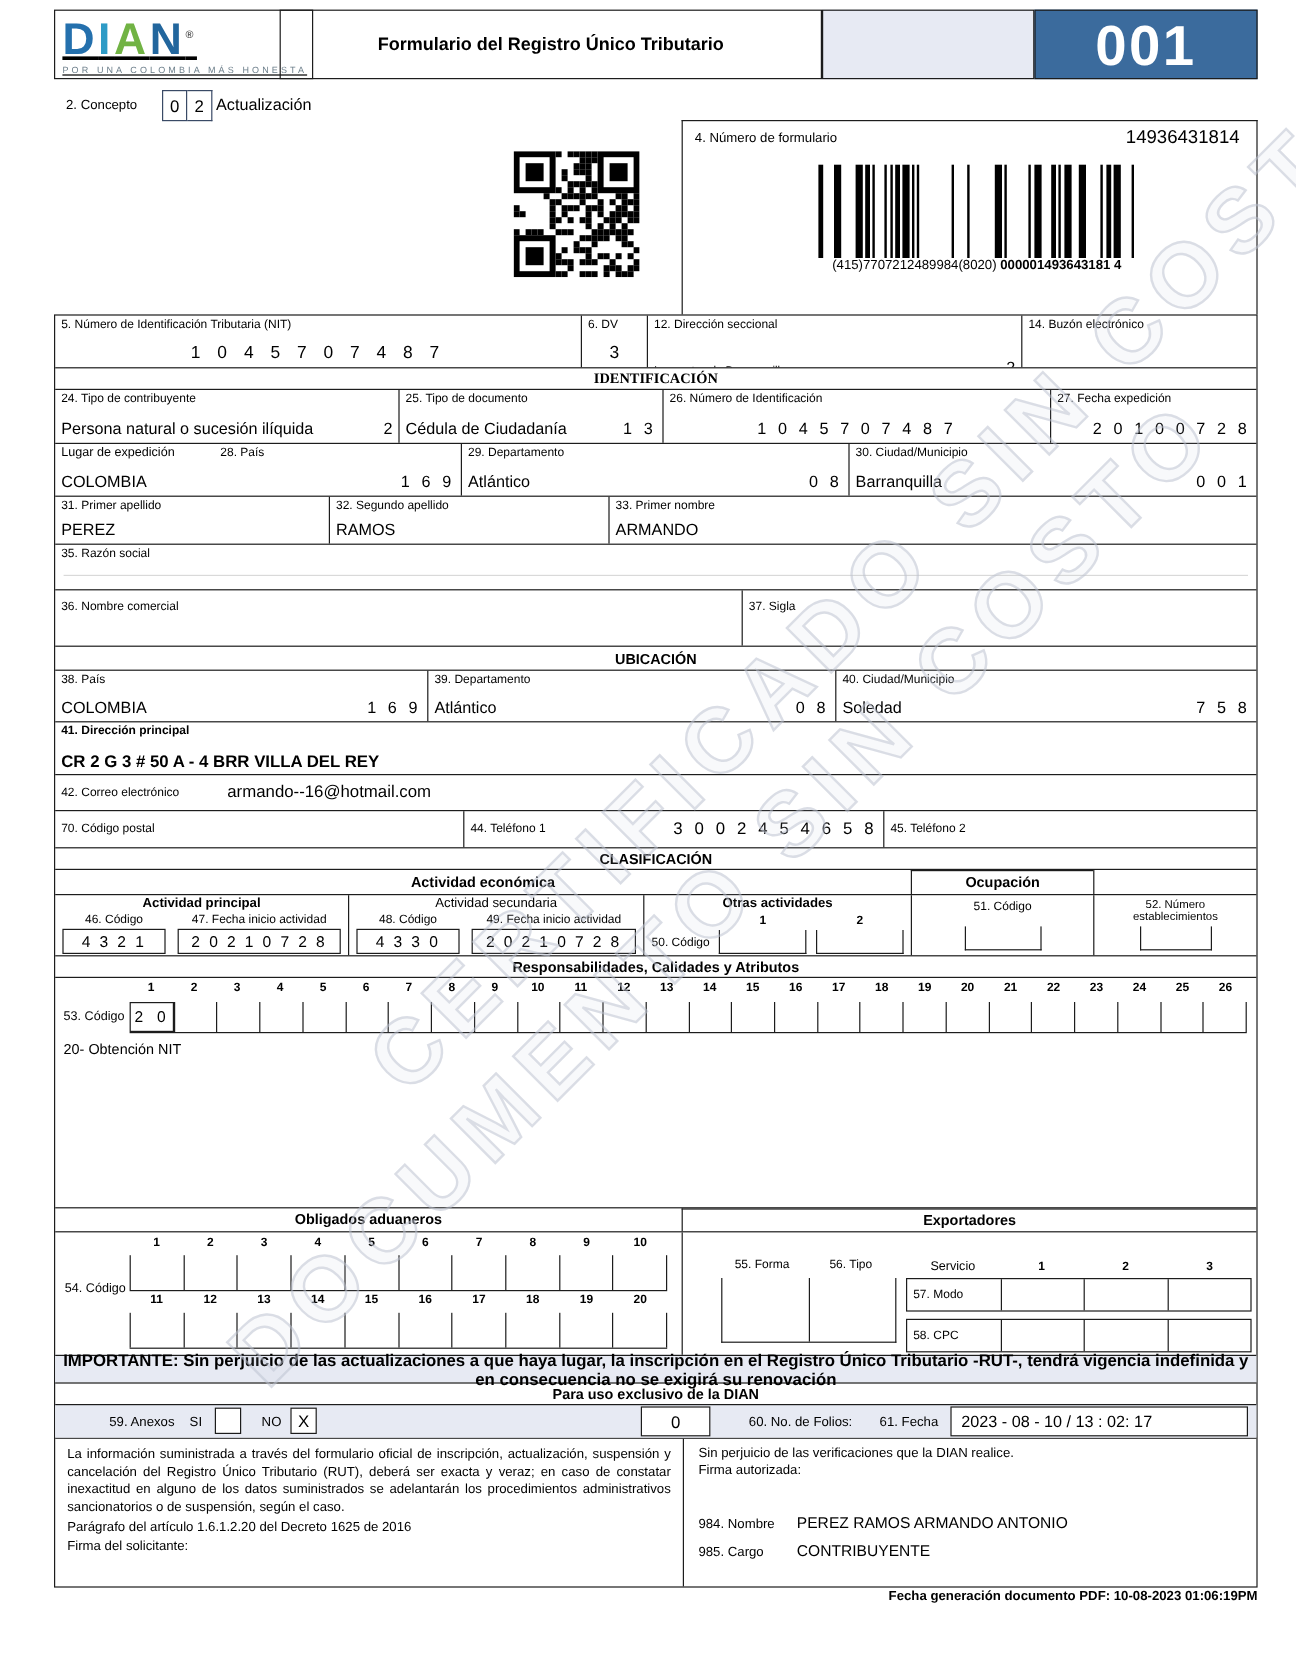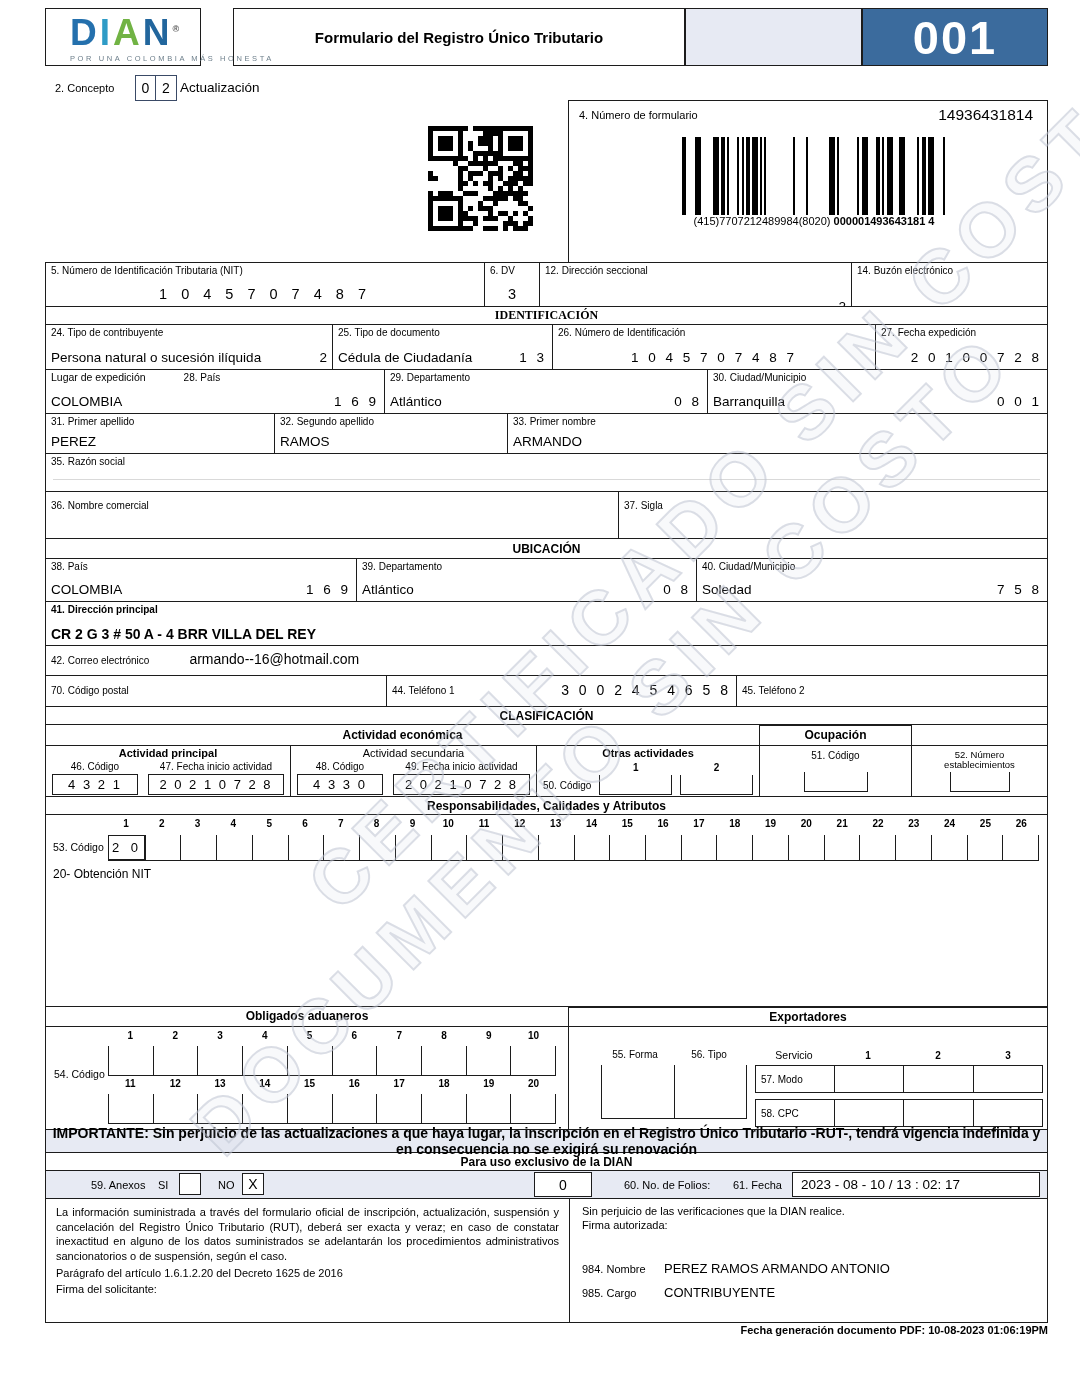--- a/index.html
+++ b/index.html
@@ -48,21 +48,21 @@
   .exp-row > div:first-child{border-left:none;flex:0 0 78px;}
 </style>
 </head>
 <body>
 
 <div class="page">
 
   <div class="wm" style="left:150px;top:440px;">CERTIFICADO SIN COSTO</div>
   <div class="wm" style="left:40px;top:700px;">DOCUMENTO SIN COSTO</div>
 
-  <div class="hbox" style="left:45px;width:156px;padding:2px 0 0 24px;">
+  <div class="hbox" style="left:45px;width:216px;padding:2px 0 0 6px;text-decoration:underline;">
     <div class="logo-word"><span style="color:#2470ad">D</span><span style="color:#2e9bc6">I</span><span style="color:#71b344">A</span><span style="color:#22669d">N</span><sup style="font-size:9px;color:#555;">®</sup></div>
     <div class="logo-tag">POR UNA COLOMBIA MÁS HONESTA</div>
   </div>
   <div class="hbox title-box" style="left:233px;width:452px;">Formulario del Registro Único Tributario</div>
   <div class="hbox shade" style="left:685px;width:177px;"></div>
   <div class="hbox code-box" style="left:862px;width:186px;">001</div>
 
   <div class="abs" style="left:55px;top:82px;font-size:11px;">2. Concepto</div>
   <div class="abs" style="left:135px;top:75px;display:flex;">
     <div class="boxed" style="width:21px;height:26px;border-color:#3a4a66;display:flex;align-items:center;justify-content:center;font-size:14px;">0</div>

